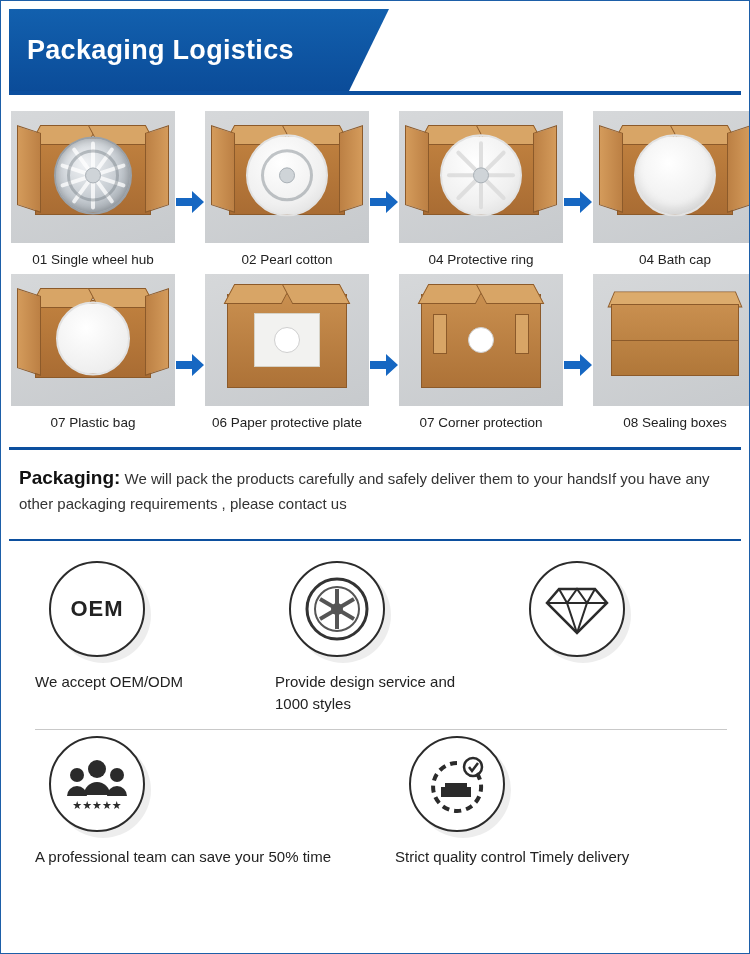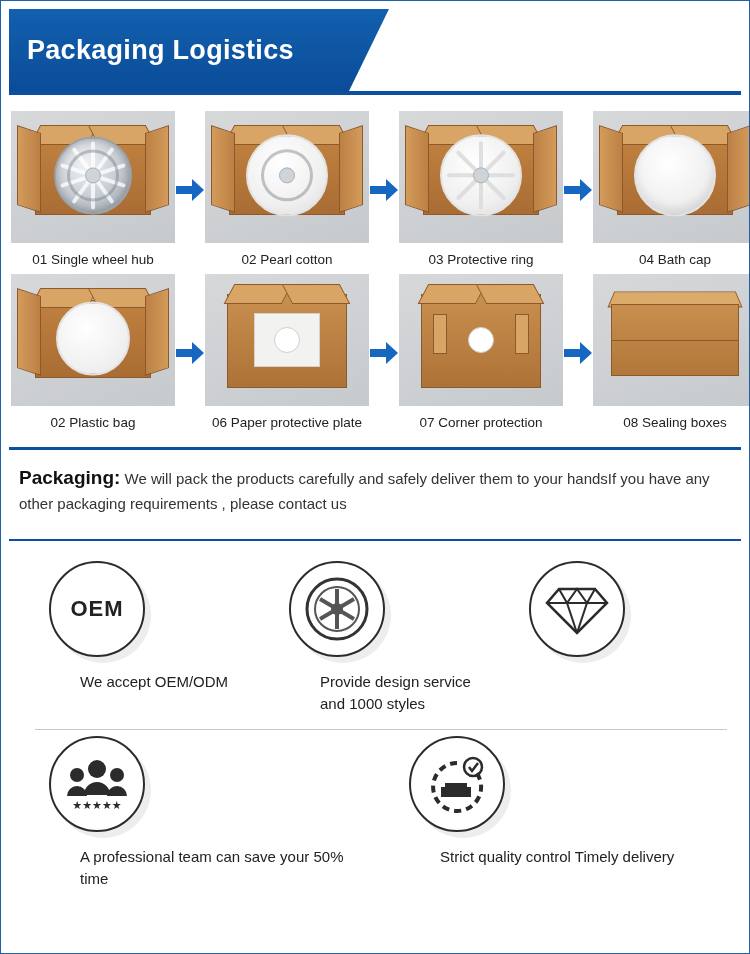--- a/index.html
+++ b/index.html
@@ -66,21 +66,21 @@
     height: 4px;
     background: #0c4f9e;
   }
 
   
   .steps {
     padding: 12px 10px 4px 10px;
   }
   .step-row {
     display: flex;
-    align-items: center;
+    align-items: flex-end;
     margin-bottom: 6px;
   }
   .step {
     width: 164px;
     position: relative;
   }
   .step-img {
     width: 164px;
     height: 132px;
     background: #cfd2d4;
@@ -293,21 +293,20 @@
     box-shadow: 6px 6px 0 rgba(0,0,0,.07);
     display: flex;
     align-items: center;
     justify-content: center;
   }
   .feature-text {
     font-size: 15px;
     color: #222;
     line-height: 1.45;
     padding-left: 2px;
-    margin-left: 45px;
   }
   .thin-rule {
     height: 1px;
     background: #c9c9c9;
     margin: 0 14px;
   }
   .oem-text {
     font-family: "Liberation Sans", sans-serif;
     font-weight: bold;
     font-size: 22px;
@@ -407,21 +406,21 @@
               <i style="transform:rotate(90deg);background:rgba(220,220,220,.9)"></i>
               <i style="transform:rotate(135deg);background:rgba(220,220,220,.9)"></i>
               <i style="transform:rotate(180deg);background:rgba(220,220,220,.9)"></i>
               <i style="transform:rotate(225deg);background:rgba(220,220,220,.9)"></i>
               <i style="transform:rotate(270deg);background:rgba(220,220,220,.9)"></i>
               <i style="transform:rotate(315deg);background:rgba(220,220,220,.9)"></i>
             </div>
             <div class="hub"></div>
           </div>
         </div>
-        <div class="step-caption">03 Protective ring</div>
+        <div class="step-caption">04 Protective ring</div>
       </div>
 
       <div class="arrow">
         <svg width="28" height="22" viewBox="0 0 28 22">
             <path d="M0 7 L16 7 L16 0 L28 11 L16 22 L16 15 L0 15 Z" fill="#1667c2"></path>
           </svg>
       </div>
 
       <div class="step">
         <div class="step-img">
@@ -441,21 +440,21 @@
 
       <div class="step">
         <div class="step-img">
           <div class="box-back"></div>
           <div class="flap-top-l"></div>
           <div class="flap-top-r"></div>
           <div class="flap-l"></div>
           <div class="flap-r"></div>
           <div class="wheel wheel-white" style="width:74px;height:74px;background:radial-gradient(circle at 40% 35%,#ffffff,#e8e8e8)"></div>
         </div>
-        <div class="step-caption">02 Plastic bag</div>
+        <div class="step-caption">07 Plastic bag</div>
       </div>
 
       <div class="arrow">
         <svg width="28" height="22" viewBox="0 0 28 22">
             <path d="M0 7 L16 7 L16 0 L28 11 L16 22 L16 15 L0 15 Z" fill="#1667c2"></path>
           </svg>
       </div>
 
       <div class="step">
         <div class="step-img">

